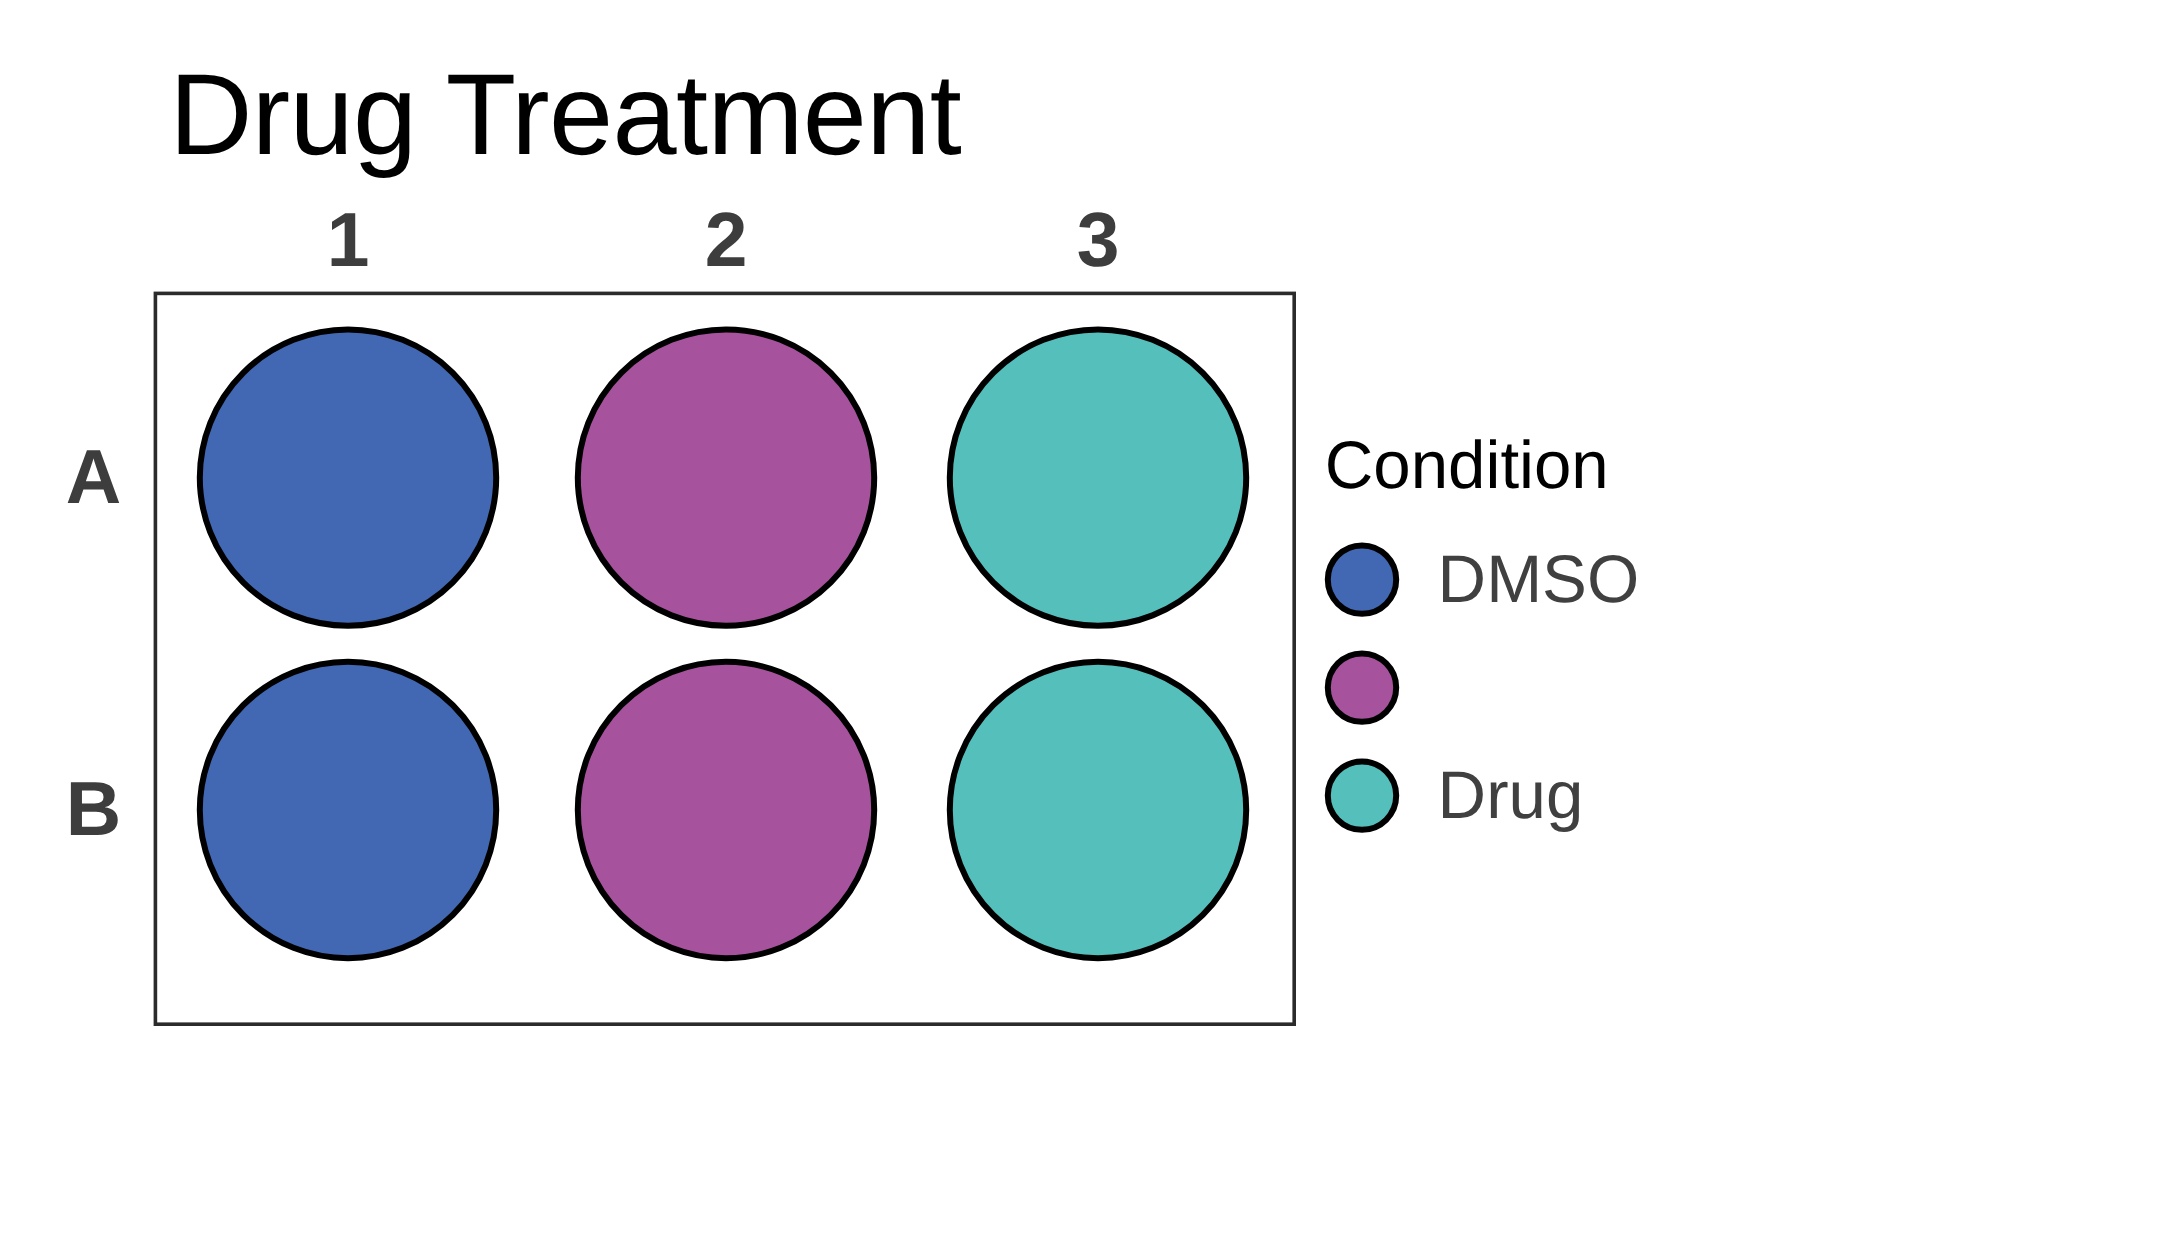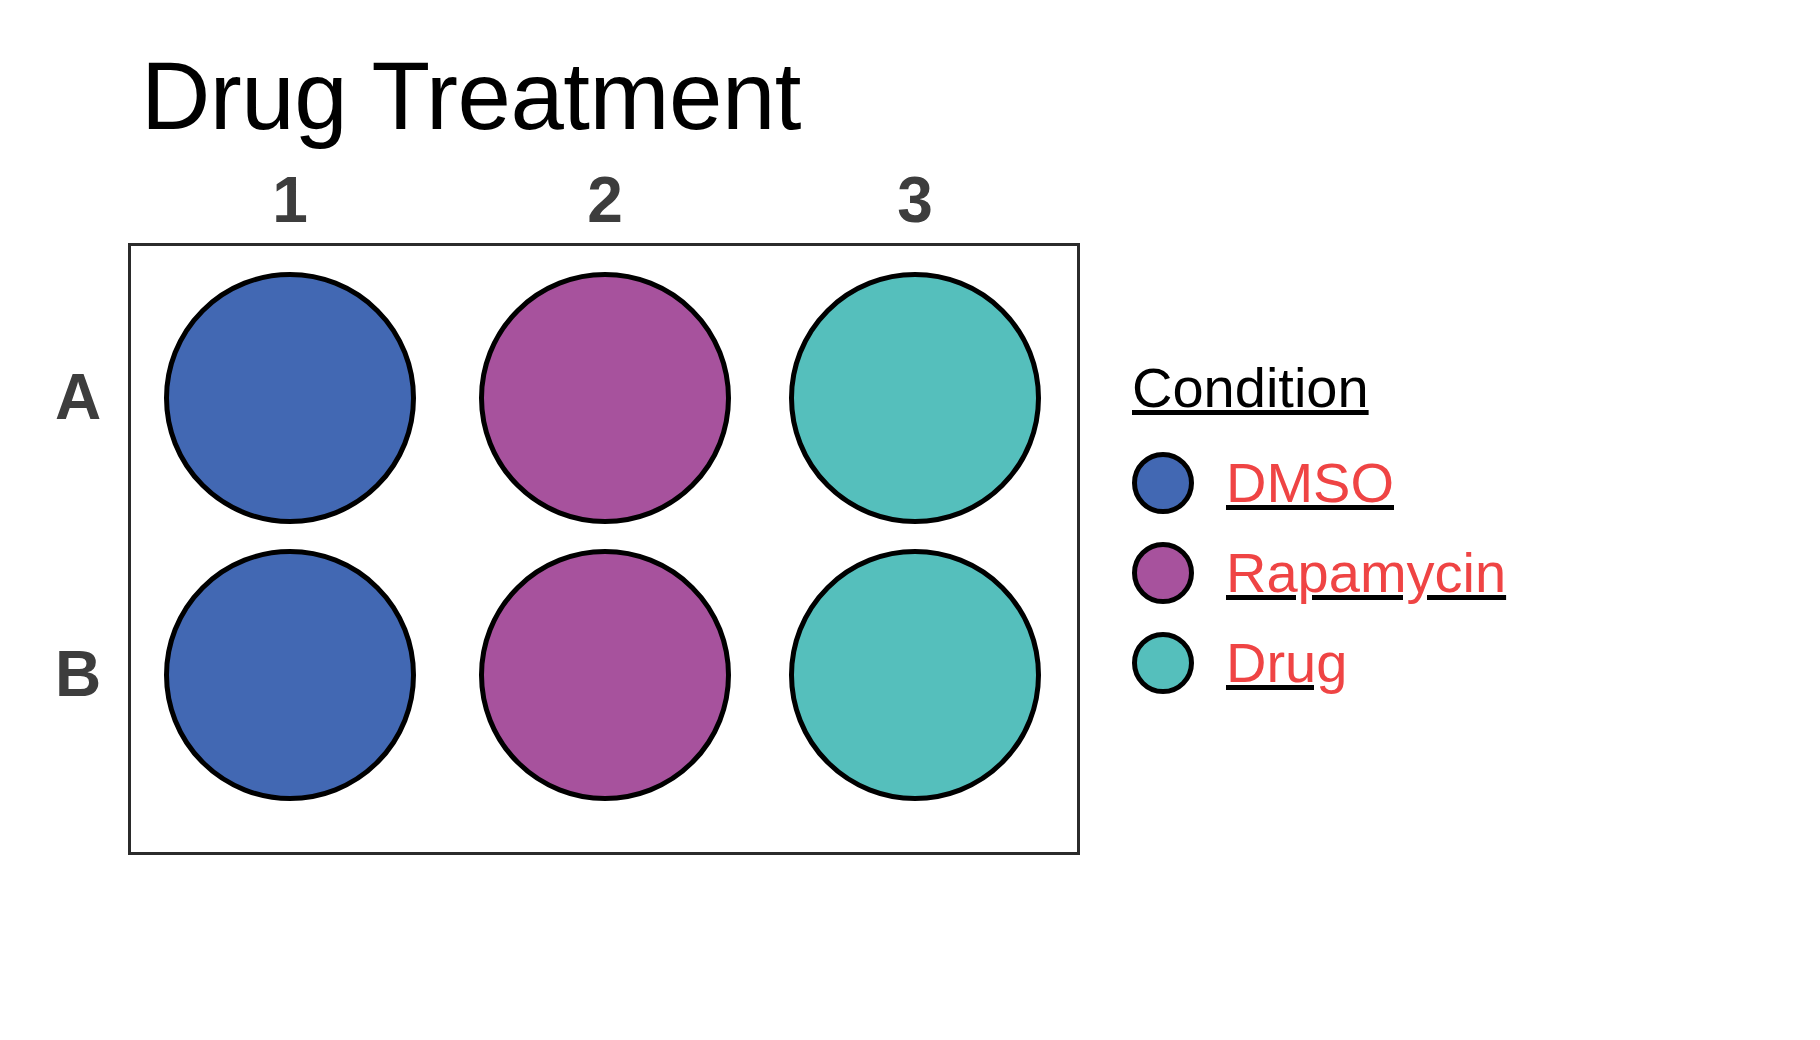--- a/index.html
+++ b/index.html
@@ -83,24 +83,23 @@
     width: 252px;
     height: 252px;
     border-radius: 50%;
     border: 5px solid #000000;
     box-sizing: border-box;
   }
 
   
   .legend {
     position: absolute;
-    left: 1132px;
+    left: 1104px;
     top: 360px;
     width: 660px;
-    text-decoration: underline;
   }
   .legend-title {
     font-family: "Liberation Sans", sans-serif;
     font-size: 56px;
     font-weight: 400;
     color: #000000;
     line-height: 1.0;
     margin-bottom: 22px;
     white-space: nowrap;
   }
@@ -115,21 +114,21 @@
     border-radius: 50%;
     border: 5px solid #000000;
     box-sizing: border-box;
     flex: 0 0 auto;
   }
   .legend-label {
     margin-left: 32px;
     font-family: "Liberation Sans", sans-serif;
     font-size: 56px;
     font-weight: 400;
-    color: #ef4444;
+    color: #404040;
     line-height: 1.0;
     white-space: nowrap;
   }
 </style>
 </head>
 <body>
 
 <div id="stage">
 
   <div class="plot-title">Drug Treatment</div>
@@ -153,21 +152,20 @@
   <div class="legend">
     <div class="legend-title">Condition</div>
 
     <div class="legend-item">
       <span class="legend-swatch" style="background-color: rgb(66, 104, 179);"></span>
       <span class="legend-label">DMSO</span>
     </div>
 
     <div class="legend-item">
       <span class="legend-swatch" style="background-color: rgb(167, 82, 157);"></span>
-      <span class="legend-label">Rapamycin</span>
     </div>
 
     <div class="legend-item">
       <span class="legend-swatch" style="background-color: rgb(85, 191, 188);"></span>
       <span class="legend-label">Drug</span>
     </div>
   </div>
 
 </div>
 

